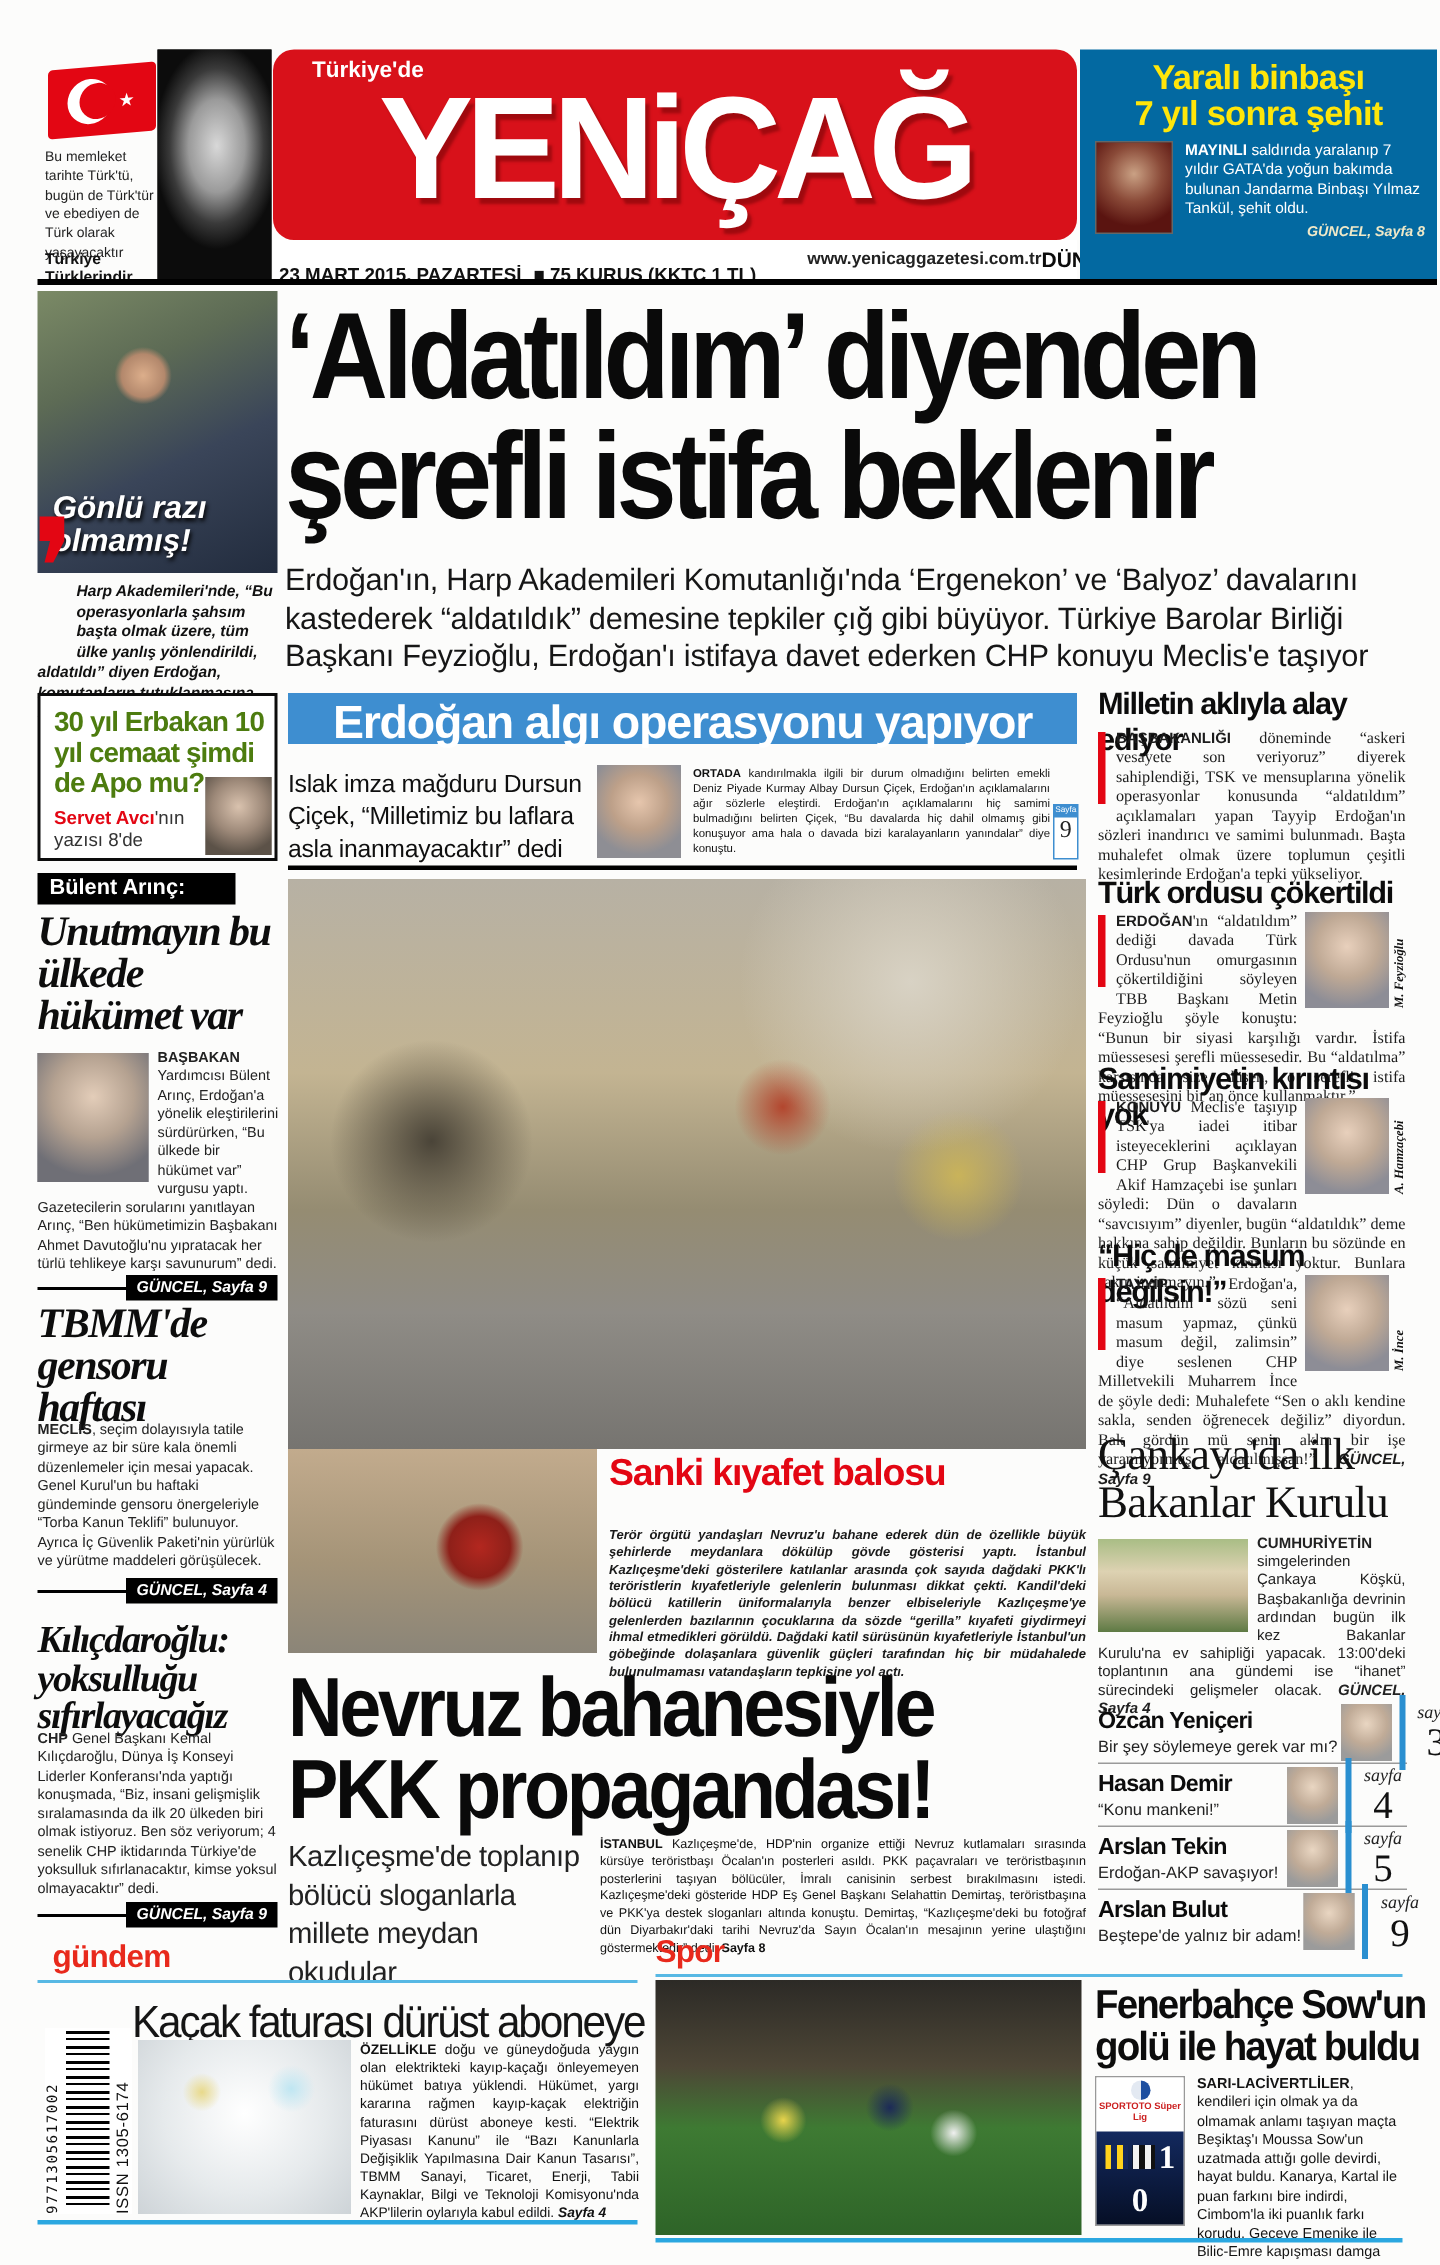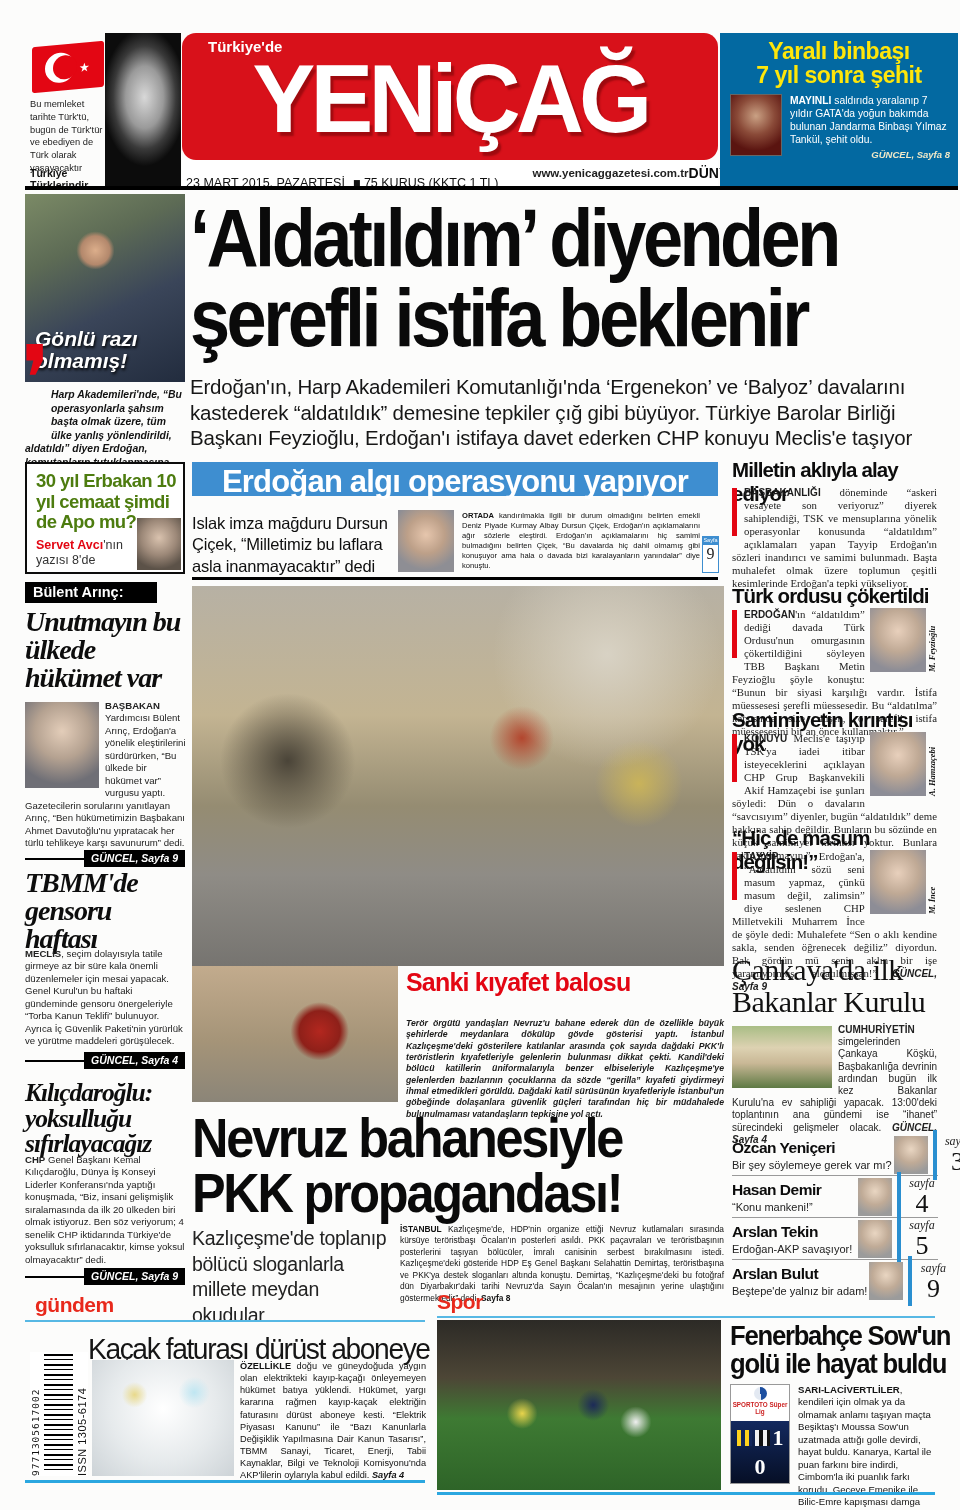--- a/index.html
+++ b/index.html
@@ -16,21 +16,21 @@
   .flag-star::after { content:"★"; color:#fff; font-size:12px; }
   .motto { position:absolute; left:3px; top:62px; width:82px; font-size:9.3px; line-height:1.38; color:#222; }
   .motto-bold { position:absolute; left:3px; top:131px; width:92px; font-size:10.5px; font-weight:700; color:#111; }
   .ataturk { position:absolute; left:105px; top:33px; width:76px; height:153px;
     background:radial-gradient(ellipse 55% 45% at 52% 42%, #d8d8d8 0%, #9a9a9a 45%, #3a3a3a 75%, #0c0c0c 100%), #0c0c0c; }
   .redbox { position:absolute; left:182px; top:33px; width:536px; height:127px; background:#d8111a;border-radius:14px; }
   .kicker { position:absolute; left:26px; top:5px; font-size:15px; font-weight:700; color:#fff; }
   .logo { position:absolute; left:0; right:0; top:17px; text-align:center; font-size:97px; font-weight:900; color:#fff;
     letter-spacing:-5px; line-height:1; transform:scaleX(0.97); text-shadow:3px 4px 2px rgba(90,0,0,.45); }
   .datestrip { position:absolute; left:182px; top:160px; width:536px; height:26px; background:#fff; display:flex; align-items:center; }
-  .ds-date { font-size:12.5px; font-weight:400; color:#111; margin-left:4px; white-space:nowrap;margin-top:20px; }
+  .ds-date { font-size:12.5px; font-weight:700; color:#111; margin-left:4px; white-space:nowrap;margin-top:20px; }
   .ds-web { font-size:11.5px; font-weight:700; color:#222; margin-left:34px; white-space:nowrap; }
   .ds-slogan { font-size:14px; font-weight:700; color:#0c0c0c; margin-left:auto; padding-right:6px; white-space:nowrap; }
   .sehit { position:absolute; left:720px; top:33px; width:238px; height:153px; background:#0369a1; color:#fff; }
   .sehit-h { margin-top:7px; text-align:center; color:#ffe60a; font-size:23px; font-weight:800; line-height:1.04; letter-spacing:-0.5px; }
   .sehit-row { display:flex; padding:6px 8px 0 10px; }
   .sehit-photo { flex:none; width:52px; height:62px; border:1px solid #666;
     background:radial-gradient(circle at 50% 35%, #caa184 0%, #8a4a38 40%, #5a1410 75%), #4a100d; }
   .sehit-text { font-size:10.3px; line-height:1.28; margin-left:8px; }
   .sehit-ref { text-align:right; font-size:9.5px; font-weight:700; font-style:italic; color:#f0e9c8; margin-top:2px; }
   .toprule { position:absolute; left:25px; top:186px; width:933px; height:4px; background:#000; }

